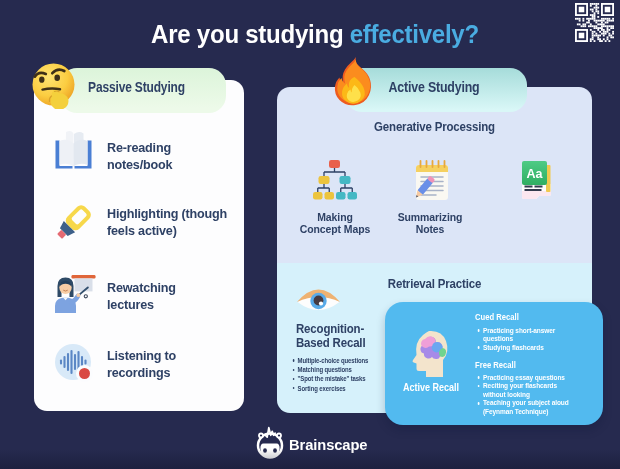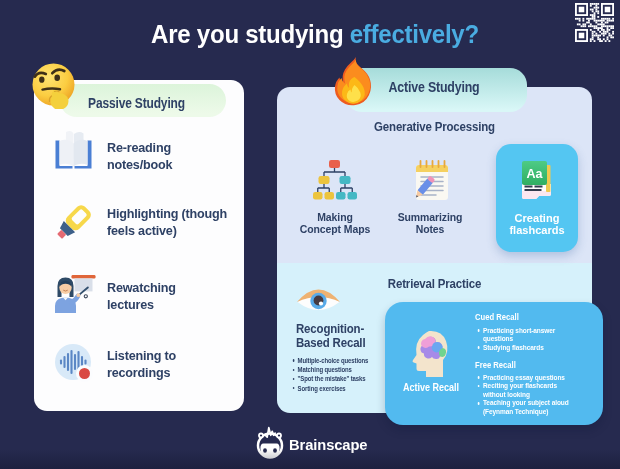--- a/index.html
+++ b/index.html
@@ -7,22 +7,22 @@
   .canvas{position:relative;width:620px;height:469px;background:#262a4f;
     font-family:"Liberation Sans", sans-serif;overflow:hidden;}
   .canvas::after{content:"";position:absolute;left:0;right:0;bottom:0;height:20px;
     background:linear-gradient(180deg,rgba(18,21,44,0) 0%,rgba(18,21,44,.45) 100%);}
   .title{position:absolute;left:0;top:19px;width:630px;text-align:center;line-height:30px;
     font-size:26px;font-weight:700;color:#ffffff;letter-spacing:-0.3px;
     transform:scaleX(0.926);transform-origin:315px 0;}
   .title .fx{color:#4aace1;}
   
   .lcard{position:absolute;left:34px;top:80px;width:210px;height:331px;background:#fdfdfe;border-radius:13px;}
-  .lpill{position:absolute;left:60px;top:68px;width:166px;height:33px;border-radius:17px;
-    background:linear-gradient(180deg,#dcf4da 0%,#edfae9 90%);margin-top:16px;}
+  .lpill{position:absolute;left:60px;top:68px;width:166px;height:45px;border-radius:17px;
+    background:linear-gradient(180deg,#dcf4da 0%,#edfae9 90%);}
   .lpill span{position:absolute;left:0px;top:2px;width:153px;height:33px;line-height:33px;text-align:center;
     font-size:15px;font-weight:700;color:#2e4165;letter-spacing:-0.2px;
     display:block;transform:scaleX(0.80);transform-origin:76.5px 0;}
   .rpanel{position:absolute;left:277px;top:87px;width:315px;height:326px;border-radius:13px;overflow:hidden;}
   .rpanel .top{position:absolute;left:0;top:0;width:100%;height:176px;background:#dce5f7;}
   .rpanel .bot{position:absolute;left:0;top:176px;width:100%;height:150px;background:#d6f1fb;}
   .rpill{position:absolute;left:345px;top:68px;width:182px;height:44px;border-radius:17px;
     background:linear-gradient(180deg,#a6dcda 0%,#d9f7f7 95%);}
   .rpill span{position:absolute;left:0;top:2px;width:178px;height:33px;line-height:33px;text-align:center;
     font-size:15px;font-weight:700;color:#2e4165;letter-spacing:-0.2px;
@@ -338,23 +338,20 @@
     </g>
     <g transform="rotate(40 12 30)">
       <rect x="8.5" y="20" width="7" height="16" rx="1" fill="#6a8fe8"></rect>
       <rect x="8.5" y="16.5" width="7" height="4.5" rx="2" fill="#ef93b8"></rect>
       <path d="M8.5 36 l3.5 6.5 l3.5 -6.5 z" fill="#f5c9a2"></path>
       <path d="M10.8 40.2 l1.2 2.3 l1.2 -2.3 z" fill="#5a5f6e"></path>
     </g>
   </svg>
   <div class="col-label" style="left:390px;top:211px;width:80px;">Summarizing<br>Notes</div>
 
-  <div class="flashbox">
-      <div class="lbl">Creating<br>flashcards</div>
-    </div>
   <svg style="position:absolute;left:515px;top:158px" width="44" height="50" viewBox="0 0 44 50">
     <defs>
         <linearGradient id="grn" x1="0" y1="0" x2="0" y2="1">
       <stop offset="0%" stop-color="#4ecb85"></stop>
           <stop offset="100%" stop-color="#2fae62"></stop>
     </linearGradient>
       </defs>
     <path d="M7 26 h29 v10 q0 2 -2 2 h-10 l-3 3 h-12 q-2 0 -2 -2 z" fill="#fdfdfd"></path>
     <path d="M7 33 h29 v3 q0 2 -2 2 h-10 l-3 3 h-12 q-2 0 -2 -2 z" fill="#fbe7f0"></path>
     <g fill="#323b4e">

